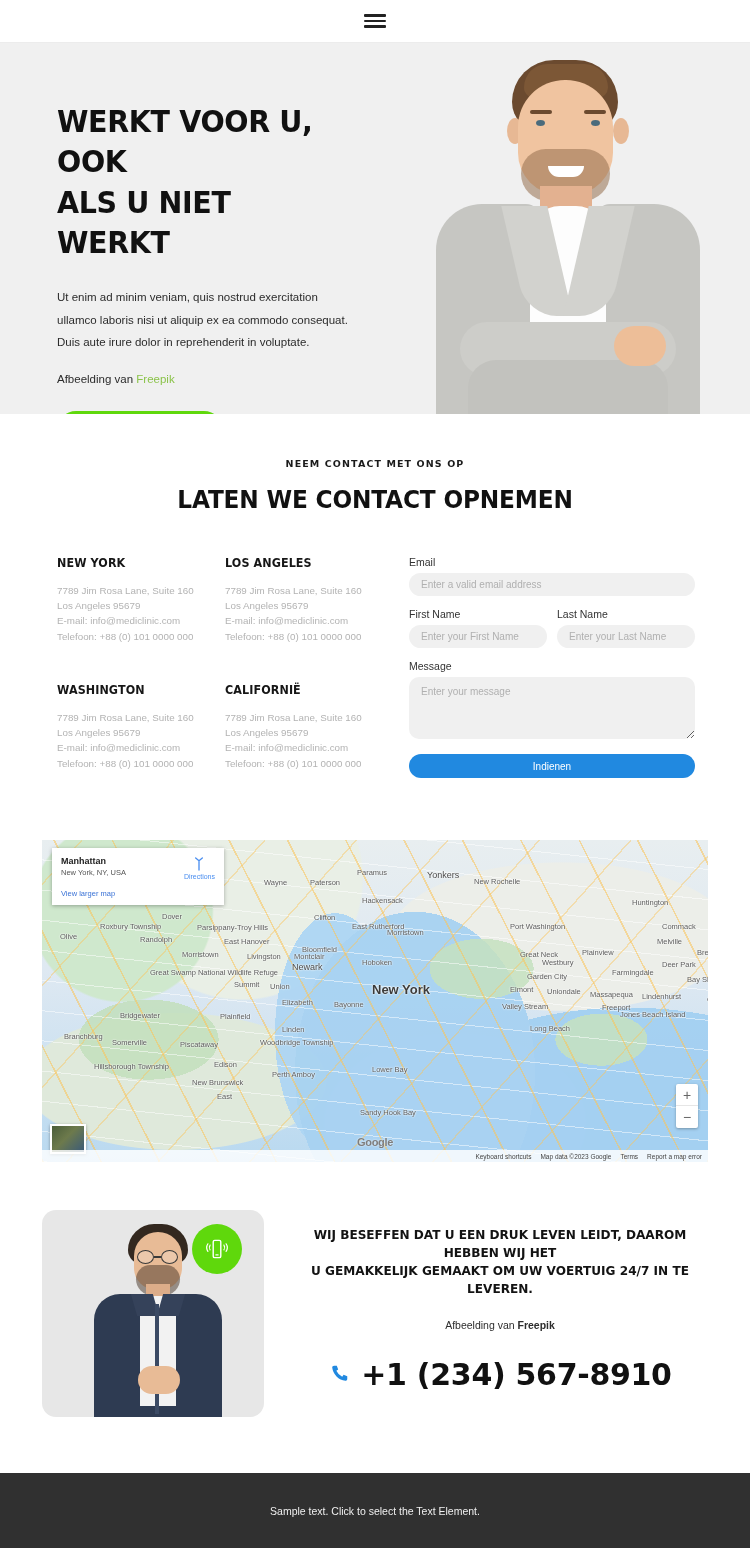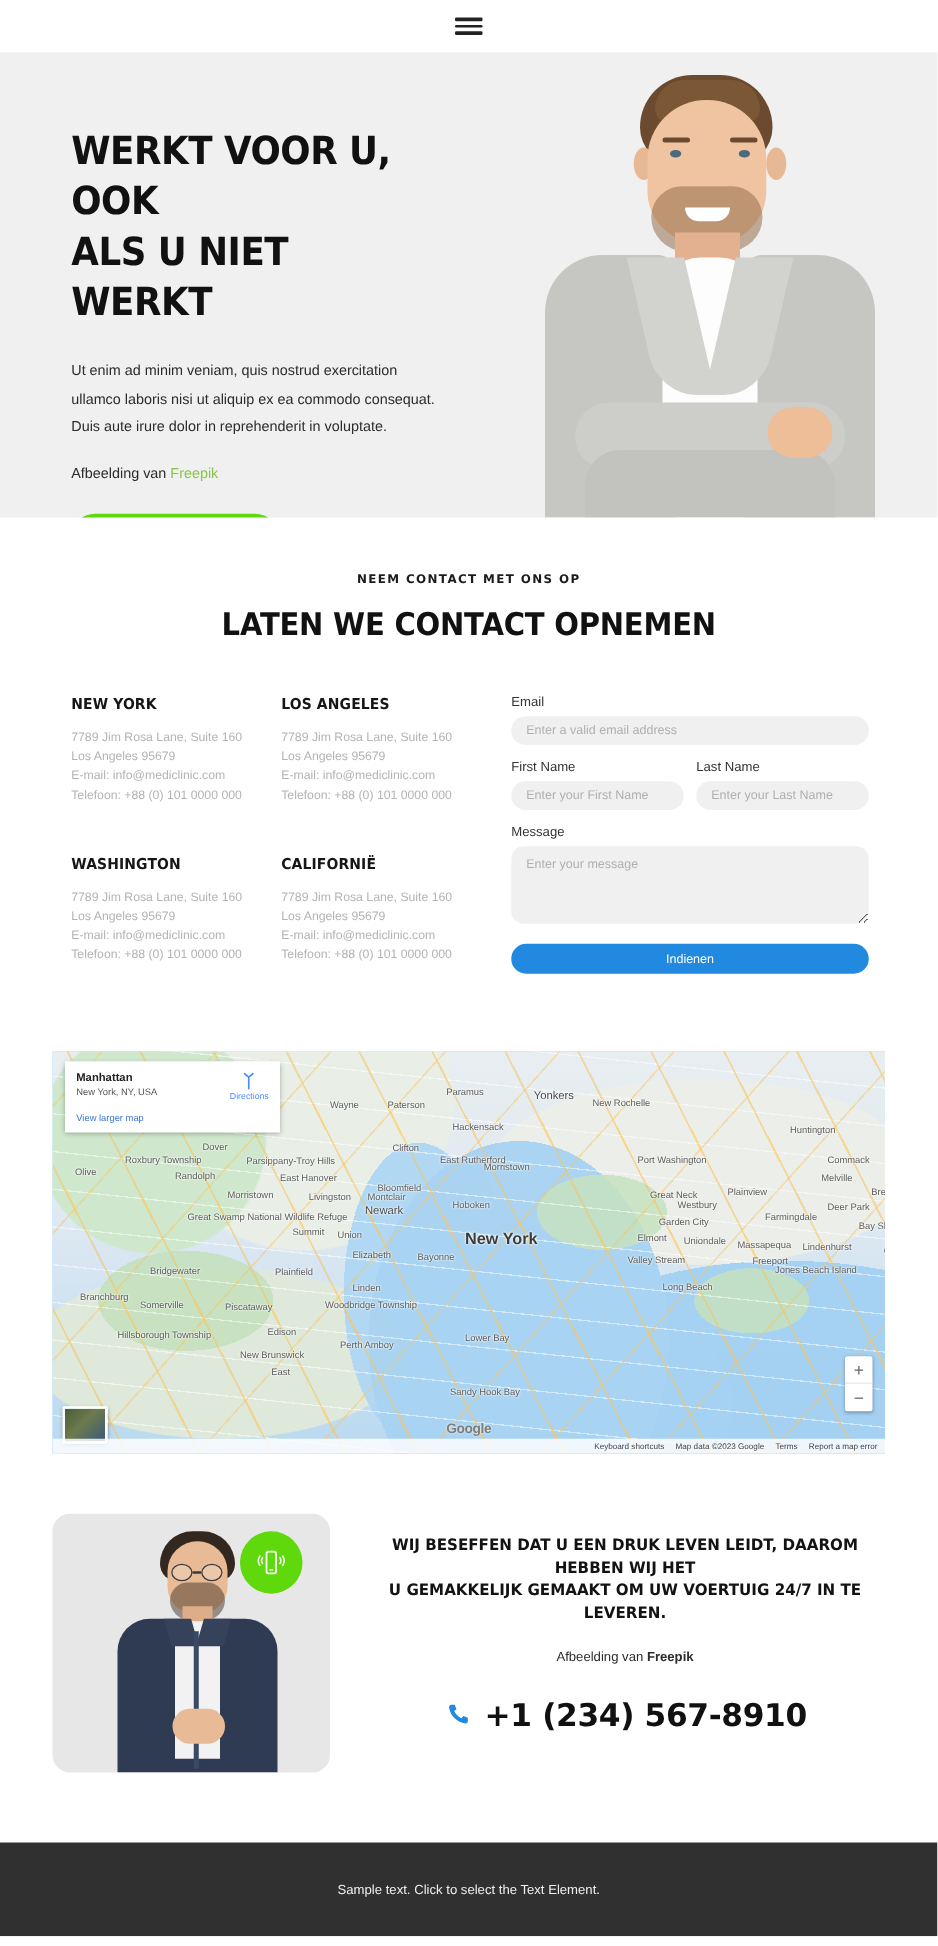--- a/index.html
+++ b/index.html
@@ -440,21 +440,21 @@
   .cta-phone {
     margin-top: 26px;
     display: flex;
     align-items: center;
     justify-content: center;
     gap: 11px;
   }
   .cta-phone-num {
     font-family: "DejaVu Sans", sans-serif;
     font-weight: 700;
-    font-size: 25px;
+    font-size: 30px;
     color: #111;
     letter-spacing: -0.3px;
   }
 
   
   .footer {
     margin-top: 56px;
     background: #303030;
     height: 75px;
     display: flex;

